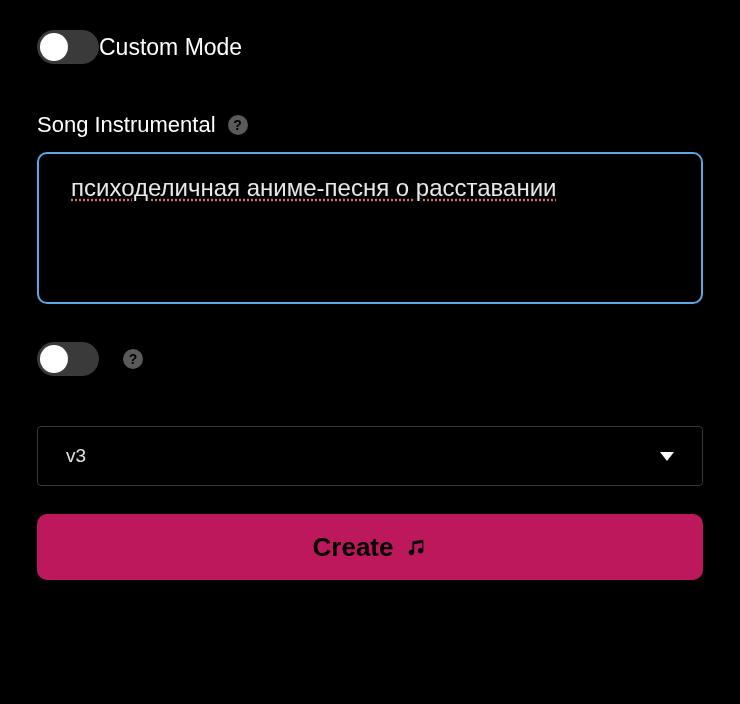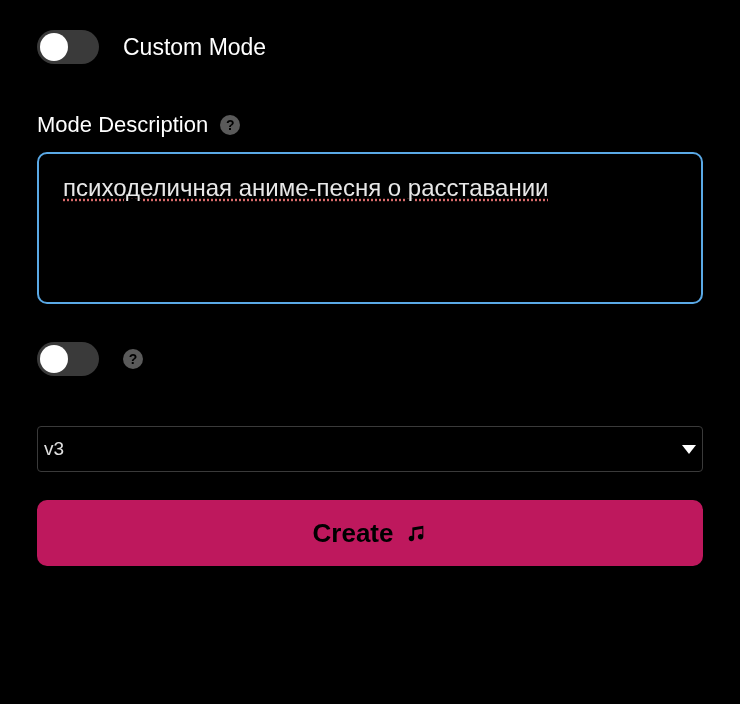--- a/index.html
+++ b/index.html
@@ -11,21 +11,20 @@
       background: #000;
       color: #fff;
       font-family: -apple-system, BlinkMacSystemFont, "Segoe UI", Helvetica, Arial, sans-serif;
       width: 740px;
       height: 704px;
       padding: 30px 37px;
     }
     .toggle-row {
       display: flex;
       align-items: center;
-      gap: 24px;
       margin-bottom: 30px;
     }
     .toggle {
       width: 62px;
       height: 34px;
       background: #3a3a3a;
       border-radius: 17px;
       position: relative;
       cursor: pointer;
       flex-shrink: 0;
@@ -68,46 +67,46 @@
       font-size: 14px;
       font-weight: 700;
       cursor: pointer;
     }
     .description-textarea {
       width: 100%;
       height: 152px;
       background: #000;
       border: 2px solid #5aa9e6;
       border-radius: 10px;
-      padding: 18px 24px;
+      padding: 18px 32px;
       font-size: 24px;
       color: #e8e8e8;
       font-family: inherit;
       resize: none;
       outline: none;
       line-height: 1.35;
       text-decoration-line: underline;
       text-decoration-style: dotted;
       text-decoration-color: #d96b6b;
       text-underline-offset: 3px;
     }
     .instrumental-row {
       display: flex;
       align-items: center;
       gap: 24px;
       margin-top: 34px;
       margin-bottom: 50px;
     }
     .version-select {
       width: 100%;
-      height: 46px;
+      height: 60px;
       background: #000;
       border: 1px solid #3a3a3a;
       border-radius: 4px;
-      padding: 0 6px;
+      padding: 0 28px;
       display: flex;
       align-items: center;
       justify-content: space-between;
       cursor: pointer;
       margin-bottom: 28px;
     }
     .version-text {
       font-size: 19px;
       color: #e0e0e0;
     }
@@ -146,21 +145,21 @@
 
 
 <div class="toggle-row">
   <div class="toggle">
     <div class="toggle-knob"></div>
   </div>
   <span class="toggle-label">Custom Mode</span>
 </div>
 
 <div class="section-label-row">
-  <span class="section-label">Mode Description</span>
+  <span class="section-label">Song Instrumental</span>
   <div class="help-icon">?</div>
 </div>
 
 <textarea class="description-textarea" style="">психоделичная аниме-песня о расставании</textarea>
 
 <div class="instrumental-row">
   <div class="toggle">
     <div class="toggle-knob"></div>
   </div>
   <div class="help-icon">?</div>

